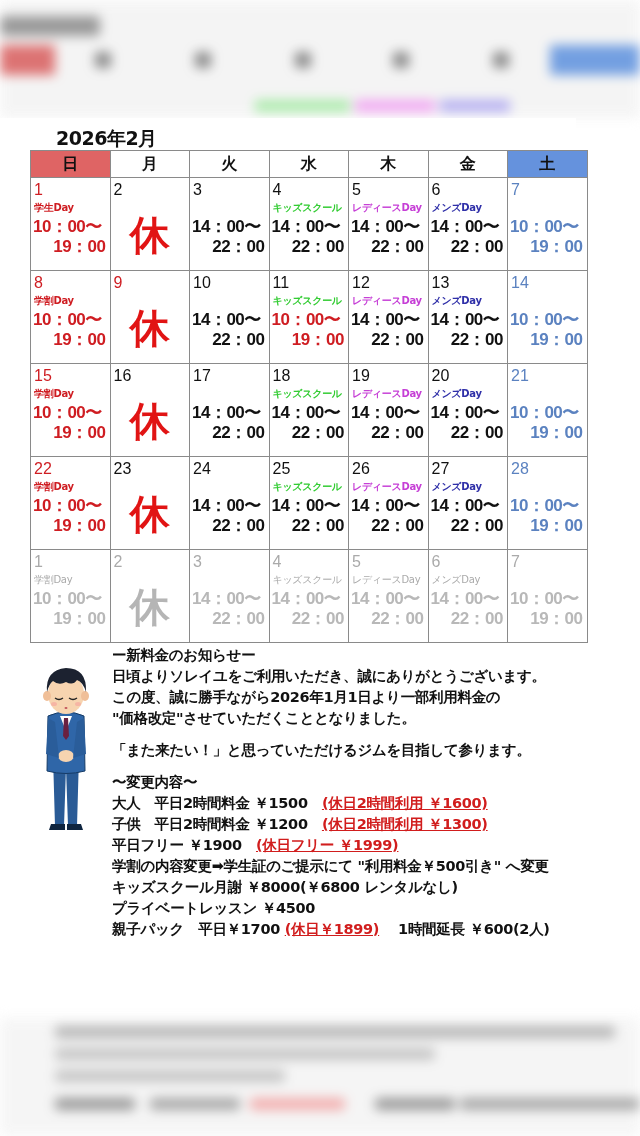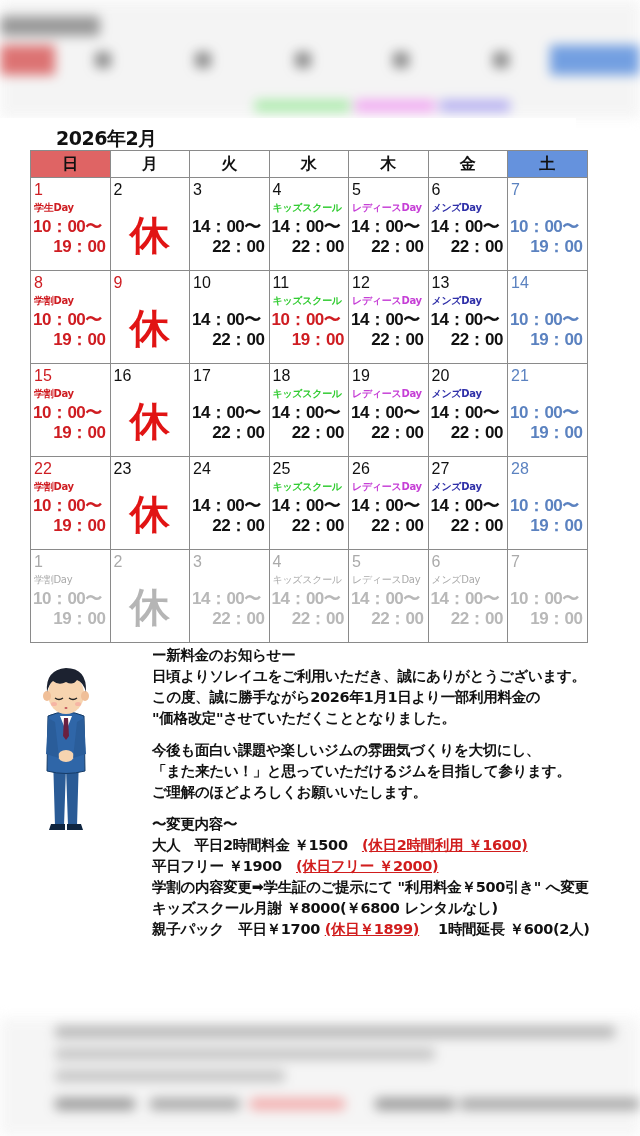--- a/index.html
+++ b/index.html
@@ -40,21 +40,21 @@
   .c-blue { color: #5b82c0; }
   .c-black { color: #111; }
   .c-green { color: #33cc33; }
   .c-pink { color: #c63fd6; }
   .c-navy { color: #2f2fa8; }
   .gray-row .holiday { color: #b5b5b5; }
   .gray-row .dnum, .gray-row .tag, .gray-row .t1, .gray-row .t2 { color: #aaaaaa; font-weight: normal; }
   .gray-row .t1, .gray-row .t2 { font-weight: bold; color: #b8b8b8; }
 
   .notice { position: absolute; left: 112px; top: 527px; font-size: 14.5px; font-weight: bold; color: #111; line-height: 21px; letter-spacing: -0.3px; }
-  .notice .line { white-space: nowrap; margin-left: 40px; }
+  .notice .line { white-space: nowrap; }
   .notice .gap { height: 11px; }
   .notice .red { color: #d11d1d; text-decoration: underline; }
 
   .person { position: absolute; left: 33px; top: 538px; width: 66px; height: 180px; }
 </style>
 </head>
 <body>
 
 <div class="blur-band blur-top">
   <div class="b-title"></div>
@@ -318,30 +318,30 @@
     <ellipse cx="45" cy="48" rx="3" ry="2" fill="#f5a8a0" opacity="0.7"></ellipse>
     <ellipse cx="33" cy="52" rx="1.5" ry="1" fill="#c2545a"></ellipse>
   </svg>
 
   <div class="notice">
     <div class="line">ー新料金のお知らせー</div>
     <div class="line">日頃よりソレイユをご利用いただき、誠にありがとうございます。</div>
     <div class="line">この度、誠に勝手ながら2026年1月1日より一部利用料金の</div>
     <div class="line">"価格改定"させていただくこととなりました。</div>
     <div class="gap"></div>
-    <div class="line">今後も面白い課題や楽しいジムの雰囲気づくりを大切にし、</div>
     <div class="line">「また来たい！」と思っていただけるジムを目指して参ります。</div>
-    <div class="line">ご理解のほどよろしくお願いいたします。</div>
     <div class="gap"></div>
     <div class="line">〜変更内容〜</div>
     <div id="changes-list">
         <div class="line"><span>大人　平日2時間料金 ￥1500　</span><span class="red">(休日2時間利用 ￥1600)</span></div>
-        <div class="line"><span>平日フリー ￥1900　</span><span class="red">(休日フリー ￥2000)</span></div>
+        <div class="line"><span>子供　平日2時間料金 ￥1200　</span><span class="red">(休日2時間利用 ￥1300)</span></div>
+        <div class="line"><span>平日フリー ￥1900　</span><span class="red">(休日フリー ￥1999)</span></div>
         <div class="line"><span>学割の内容変更➡学生証のご提示にて "利用料金￥500引き" へ変更</span></div>
         <div class="line"><span>キッズスクール月謝 ￥8000(￥6800 レンタルなし)</span></div>
+        <div class="line"><span>プライベートレッスン ￥4500</span></div>
         <div class="line"><span>親子パック　平日￥1700 </span><span class="red">(休日￥1899)</span><span>　 1時間延長 ￥600(2人)</span></div>
       </div>
   </div>
 </div>
 
 <div class="blur-band blur-bottom">
   <div class="bl" style="left:55px; top:8px; width:560px; background:#aaa;"></div>
   <div class="bl" style="left:55px; top:30px; width:380px; background:#bbb;"></div>
   <div class="bl" style="left:55px; top:52px; width:230px; background:#bbb;"></div>
   <div class="bl" style="left:55px; top:80px; width:80px; background:#888;"></div>

